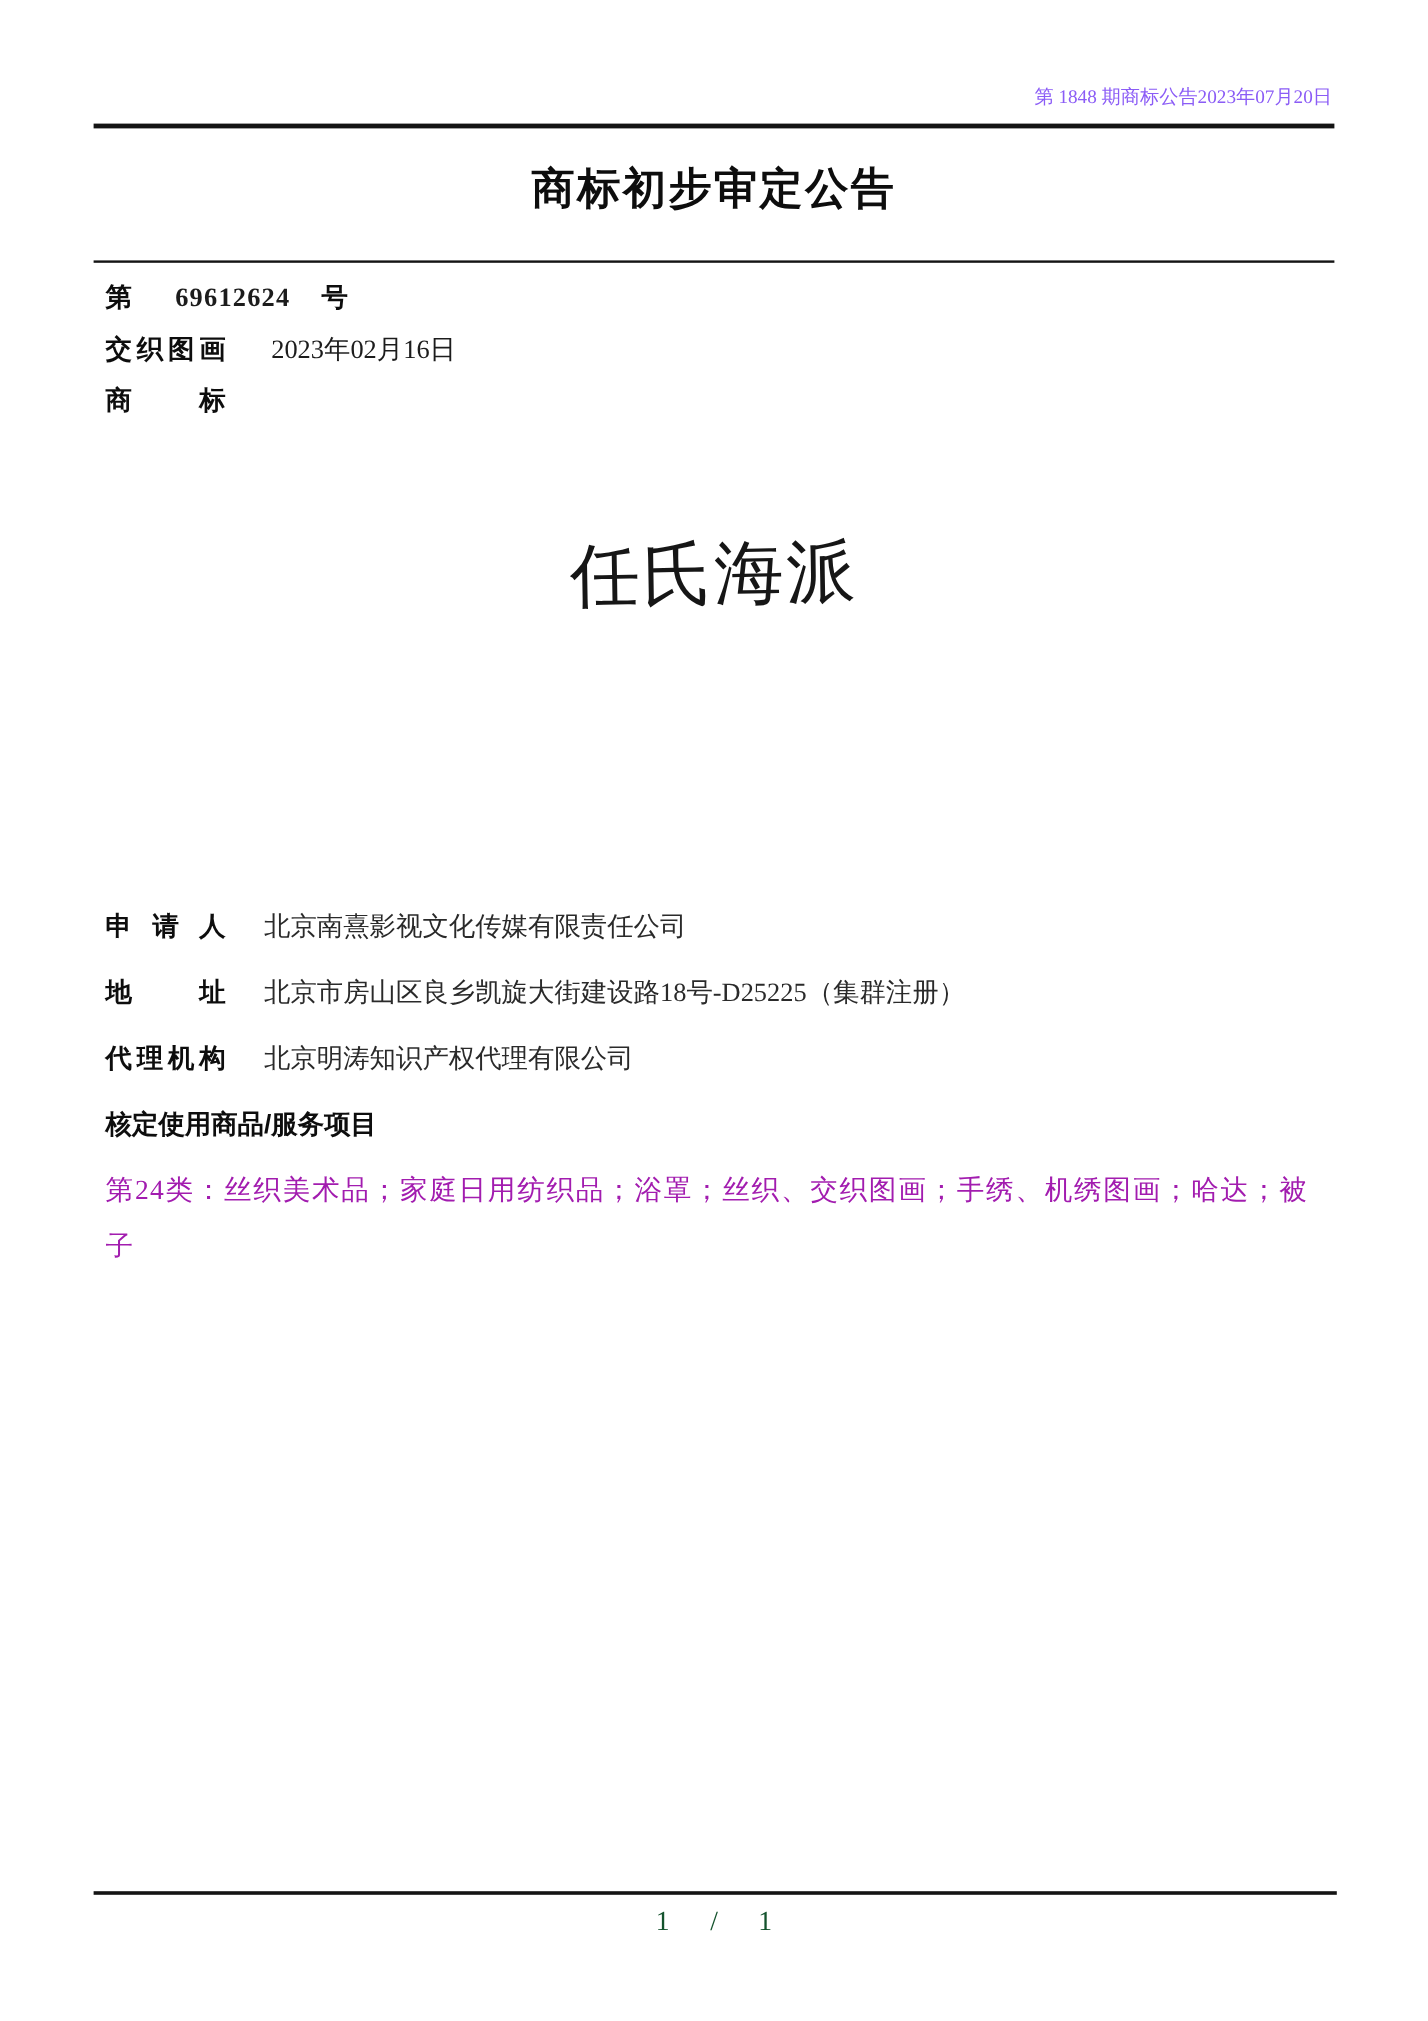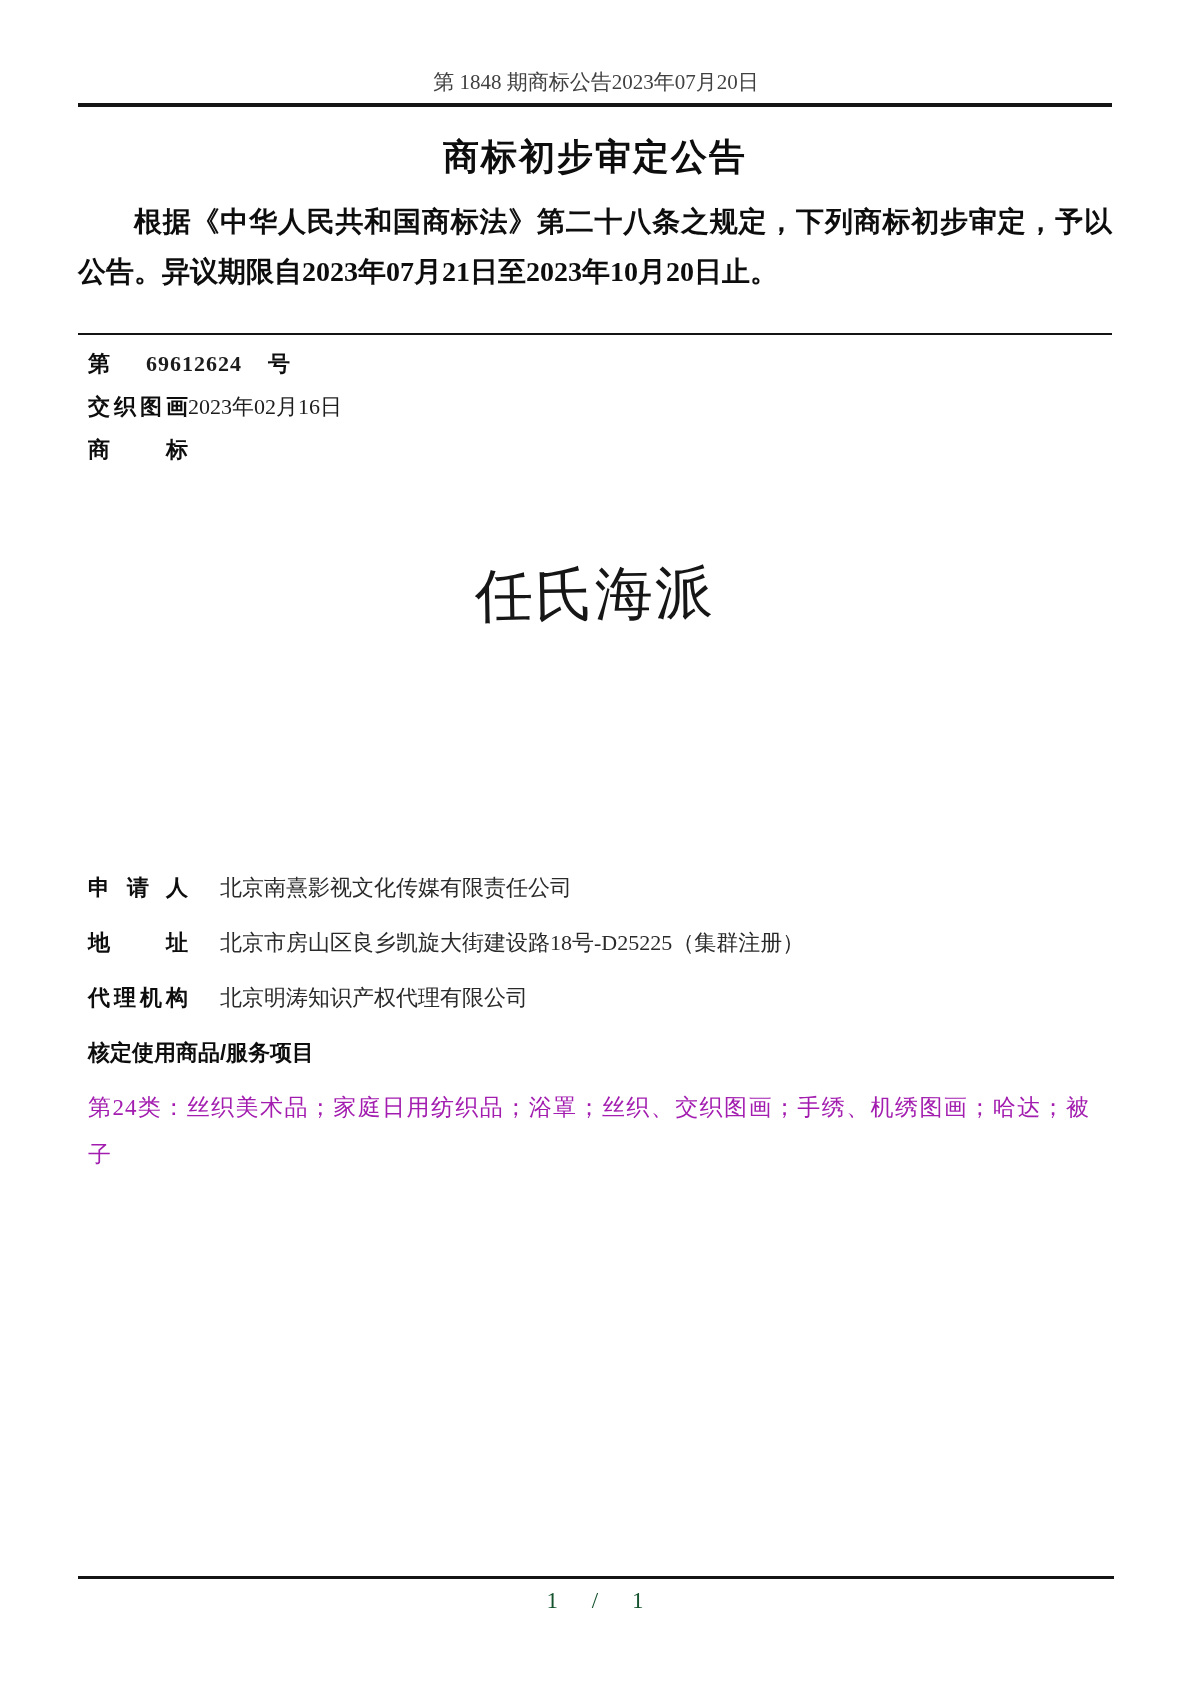--- a/index.html
+++ b/index.html
@@ -12,22 +12,22 @@
     overflow: hidden;
   }
   .page {
     position: relative;
     width: 1190px; height: 1684px;
     padding: 68px 78px 0 78px;
     background: #ffffff;
   }
   
   .hdr {
-    display: flex; justify-content: center; align-items: flex-end;
-    font-size: 21px; line-height: 28px; color: #404040;
+    display: flex; justify-content: flex-end; align-items: flex-end;
+    font-size: 16px; line-height: 28px; color: #8b5cf6;
     padding: 0 2px 0 4px;
   }
   .rule-thick { height: 4px; background: #141414; margin-top: 7px; }
   .rule-thin  { height: 2px; background: #141414; margin-top: 36px; }
   
   .doc-title {
     margin-top: 26px;
     text-align: center;
     font-size: 36px; font-weight: bold;
     line-height: 48px; color: #0d0d0d;
@@ -45,21 +45,21 @@
   
   .fields { margin-top: 8px; padding-left: 10px; }
   .frow { display: flex; align-items: baseline; padding: 6px 0 7px 0; font-size: 22px; line-height: 30px; }
   .flabel {
     display: inline-block; width: 100px;
     font-weight: bold;
     font-family: "Liberation Sans", "DejaVu Sans", sans-serif;
     text-align: justify; text-align-last: justify;
     color: #0d0d0d; flex: 0 0 auto;
   }
-  .fvalue { color: #1c1c1c; }
+  .fvalue { margin-left: 38px; color: #1c1c1c; }
   .regnum-row .reg-pre, .regnum-row .reg-suf {
     font-weight: bold; font-family: "Liberation Sans", "DejaVu Sans", sans-serif; color: #0d0d0d;
   }
   .regnum-row .reg-num { margin: 0 26px 0 36px; color: #1c1c1c; letter-spacing: 1px; font-weight: bold; }
   
   .tm-area { height: 400px; padding-top: 88px; text-align: center; }
   .tm-text {
     display: inline-block;
     font-size: 58px; line-height: 70px;
     color: #161616;
@@ -92,21 +92,20 @@
 <div class="page">
 
   <div class="hdr">
     <span>第 1848 期商标公告</span>
     <span>2023年07月20日</span>
   </div>
   <div class="rule-thick"></div>
 
   <div class="doc-title">商标初步审定公告</div>
 
-  <p class="intro">根据《中华人民共和国商标法》第二十八条之规定，下列商标初步审定，予以公告。异议期限自2023年07月21日至2023年10月20日止。</p>
 
   <div class="rule-thin"></div>
 
   <div class="fields">
     <div class="frow regnum-row">
       <span class="reg-pre">第</span>
       <span class="reg-num">69612624</span>
       <span class="reg-suf">号</span>
     </div>
     <div class="frow">

